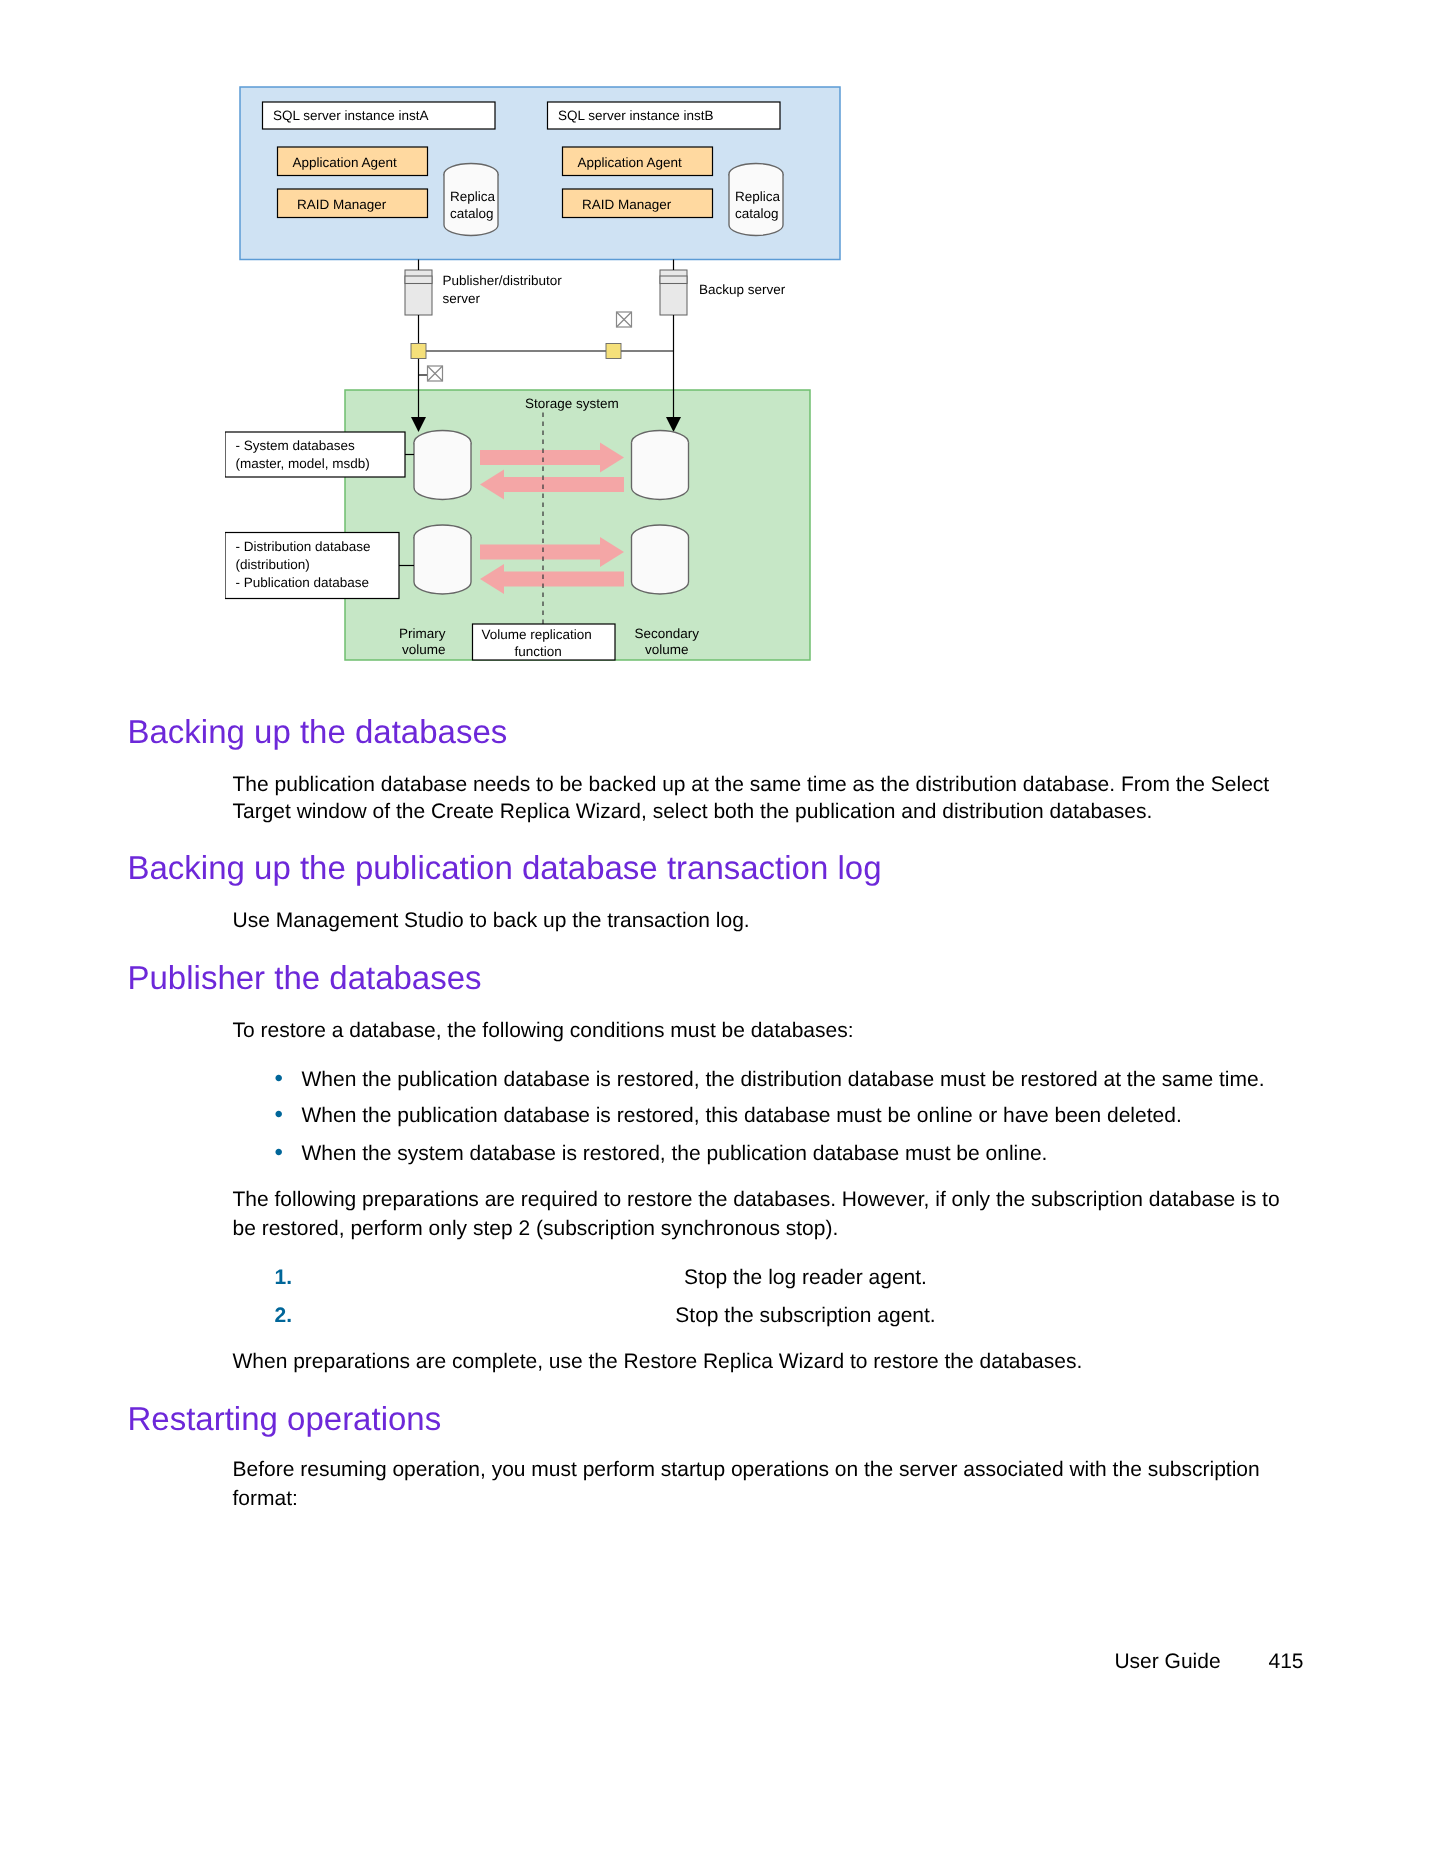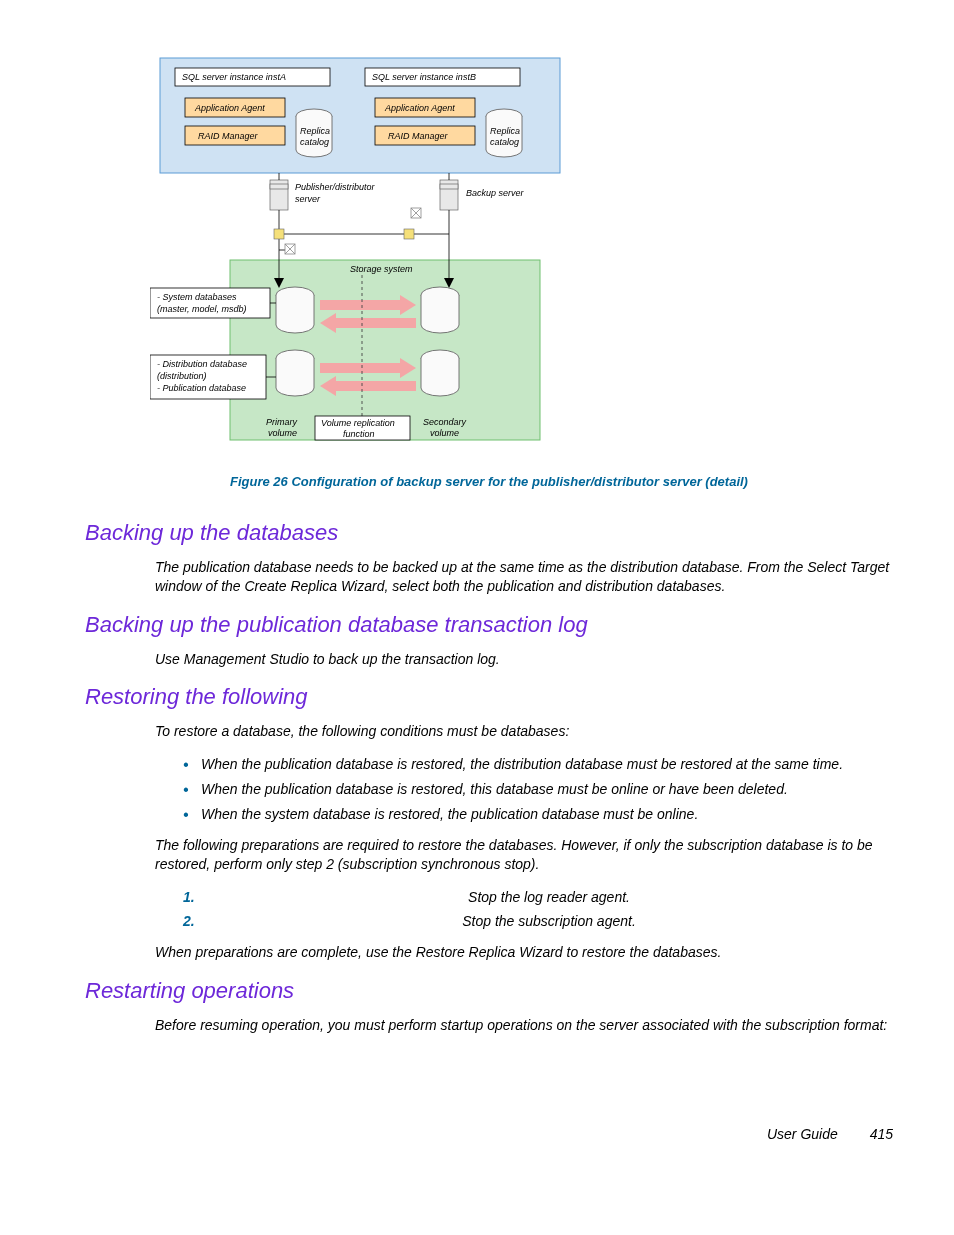--- a/index.html
+++ b/index.html
@@ -5,22 +5,21 @@
   body {
     font-family: Arial, Helvetica, sans-serif;
     margin: 0;
     padding: 0;
     width: 954px;
     color: #000;
     font-size: 14px;
     line-height: 1.35;
   }
   .page {
-    padding: 40px 61px 40px 85px;
-    font-style: italic;
+    padding: 40px 85px 40px 85px;
   }
   .figure-wrap {
     text-align: left;
     margin: 10px 0 18px 65px;
   }
   .diagram {
     display: inline-block;
   }
   .fig-caption {
     color: #006699;
@@ -243,33 +242,32 @@
       <text class="d-text" x="116" y="375">Primary</text>
       <text class="d-text" x="118" y="386">volume</text>
       <rect class="d-box" x="165" y="366" width="95" height="24" style="fill:#fff;"></rect>
       <text class="d-text" x="171" y="376">Volume replication</text>
       <text class="d-text" x="193" y="387">function</text>
       <text class="d-text" x="273" y="375">Secondary</text>
       <text class="d-text" x="280" y="386">volume</text>
     </svg>
   </div>
 
-  <div class="fig-caption">Figure 26 Configuration of backup server for the publisher/distributor server (detail)</div>
 
   <h2 class="section">Backing up the databases</h2>
   <div class="body-indent">
     <p>The publication database needs to be backed up at the same time as the distribution database. From the Select Target window of the Create Replica Wizard, select both the publication and distribution databases.</p>
   </div>
 
   <h2 class="section">Backing up the publication database transaction log</h2>
   <div class="body-indent">
     <p>Use Management Studio to back up the transaction log.</p>
   </div>
 
-  <h2 class="section">Restoring the following</h2>
+  <h2 class="section">Publisher the databases</h2>
   <div class="body-indent">
     <p>To restore a database, the following conditions must be databases:</p>
   </div>
   <ul class="bullets">
     <li>When the publication database is restored, the distribution database must be restored at the same time.</li>
     <li>When the publication database is restored, this database must be online or have been deleted.</li>
     <li>When the system database is restored, the publication database must be online.</li>
   </ul>
   <div class="body-indent">
     <p>The following preparations are required to restore the databases. However, if only the subscription database is to be restored, perform only step 2 (subscription synchronous stop).</p>

